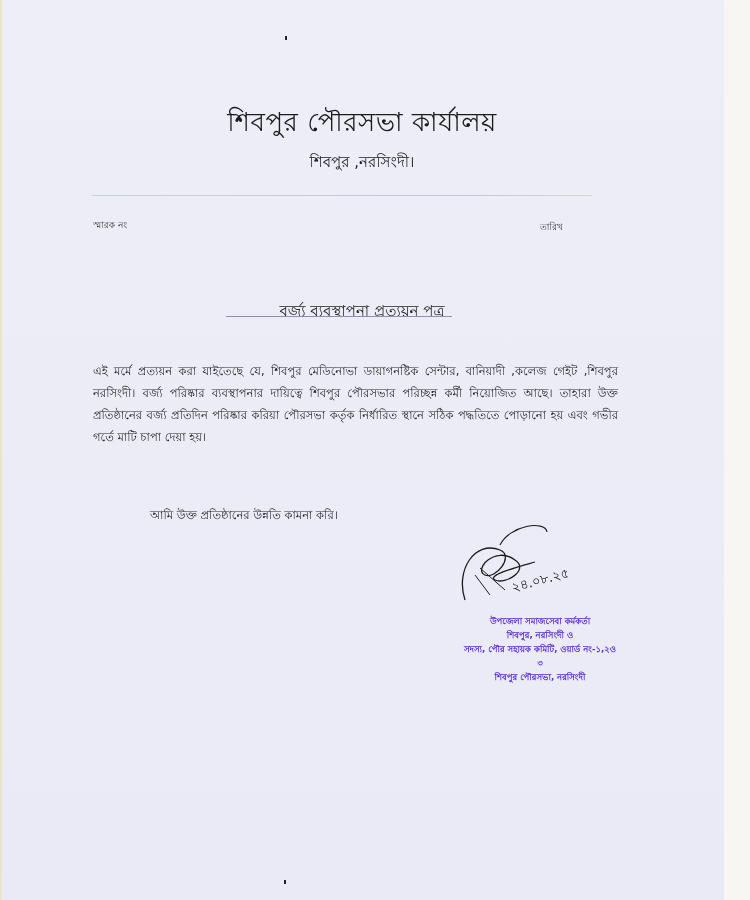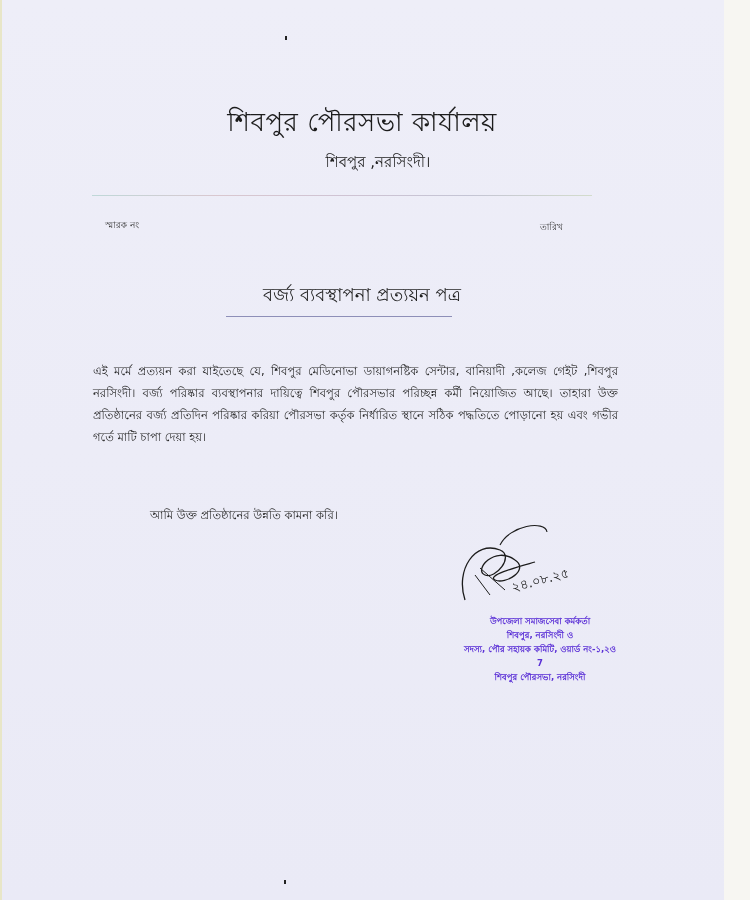--- a/index.html
+++ b/index.html
@@ -19,31 +19,31 @@
     position: absolute; left: 724px; top: 0; width: 26px; height: 900px;
     background: #f7f6f2;
   }
   .abs { position: absolute; }
   .office-title {
     left: 0; width: 724px; top: 102px; text-align: center;
     font-size: 26px; color: #1c1c1c; letter-spacing: 0.5px;
   }
   .office-addr {
     left: 0; width: 724px; top: 150px; text-align: center;
-    font-size: 15px; color: #222; padding-left: 16px;
+    font-size: 15px; color: #222;
   }
   .divider {
     left: 92px; top: 195px; width: 500px; height: 1px;
     background: linear-gradient(90deg, #bfd8d8 0%, #d9c7cf 25%, #cfc3d3 50%, #c4c4d4 75%, #d3dccc 100%);
   }
-  .memo-label { left: 93px; top: 218px; font-size: 9px; color: #333; margin-left: 12px; }
+  .memo-label { left: 93px; top: 218px; font-size: 9px; color: #333; }
   .date-label { left: 540px; top: 220px; font-size: 9px; color: #333; }
   .cert-title {
-    left: 0; width: 724px; top: 281px; text-align: center;
-    font-size: 18px; color: #1f1f1f;
+    left: 0; width: 724px; top: 299px; text-align: center;
+    font-size: 15px; color: #1f1f1f;
   }
   .cert-underline {
     left: 226px; top: 316px; width: 226px; height: 1px; background: #8e8fb8;
   }
   .body-text {
     left: 93px; top: 360px; width: 525px;
     font-size: 11.5px; line-height: 22px; color: #262626;
     text-align: justify;
   }
   .closing { left: 112px; top: 507px; font-size: 11.5px; color: #262626; margin-left: 38px; }
@@ -79,18 +79,18 @@
     <path d="M10,80 C0,50 20,20 45,30 C60,36 40,60 30,55 C18,50 40,25 60,40 C75,50 50,65 40,60 C30,55 70,45 80,42" fill="none" stroke="#1c1c1c" stroke-width="1.3"></path>
     <path d="M45,25 C55,5 90,0 92,12" fill="none" stroke="#1c1c1c" stroke-width="1.1"></path>
     <path d="M20,55 L35,75 M25,48 L50,70" fill="none" stroke="#1c1c1c" stroke-width="1"></path>
     <text x="58" y="72" font-size="13" fill="#1c1c1c" transform="rotate(-15 58 72)">২৪.০৮.২৫</text>
   </svg>
 </div>
 
 <div class="abs stamp">
   <div>উপজেলা সমাজসেবা কর্মকর্তা</div>
   <div>শিবপুর, নরসিংদী ও</div>
-  <div>সদস্য, পৌর সহায়ক কমিটি, ওয়ার্ড নং-১,২ও 7</div>
+  <div>সদস্য, পৌর সহায়ক কমিটি, ওয়ার্ড নং-১,২ও ৩</div>
   <div>শিবপুর পৌরসভা, নরসিংদী</div>
 </div>
 
 <div class="speck" style="left:285px;top:36px;"></div>
 <div class="speck" style="left:284px;top:880px;"></div>
 
 </body></html>

